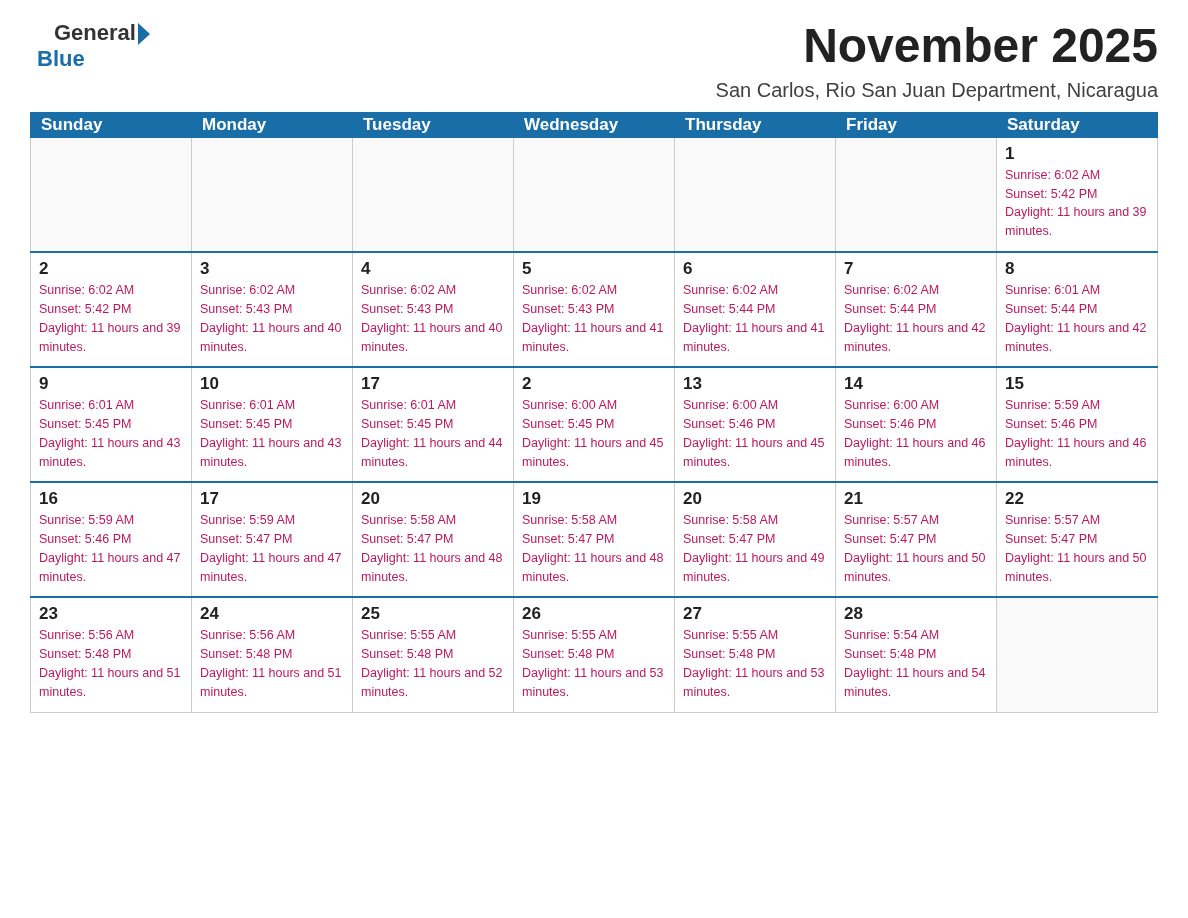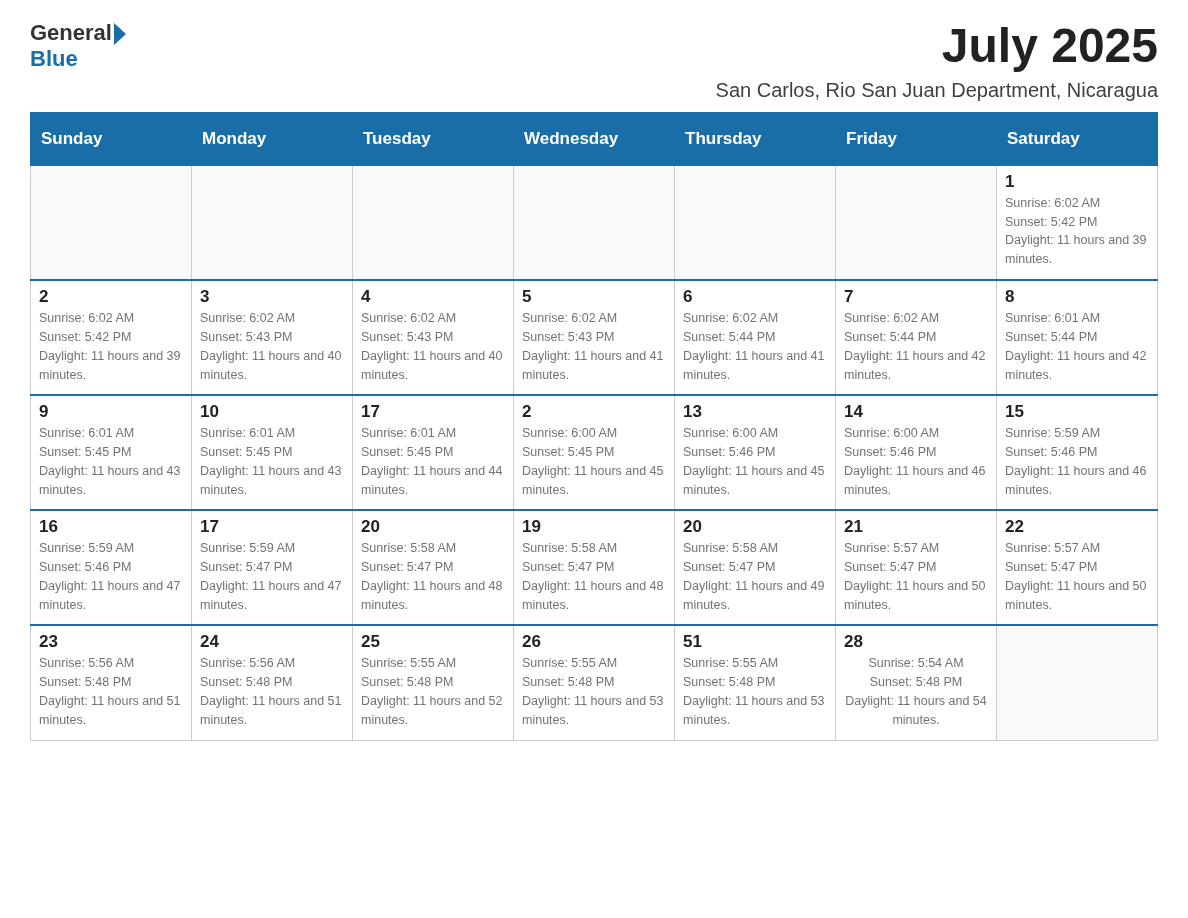--- a/index.html
+++ b/index.html
@@ -27,30 +27,31 @@
       border-left: 12px solid #1a6ea8;
       border-top: 11px solid transparent;
       border-bottom: 11px solid transparent;
       margin-left: 2px;
       margin-top: 2px;
     }
     .logo-blue {
       font-size: 22px;
       font-weight: bold;
       color: #1a6ea8;
-      margin-left: 0;
+      margin-left: 7px;
     }
     .logo-wrapper {
       display: flex;
       flex-direction: column;
       align-items: flex-start;
     }
     .logo-top-row {
       display: flex;
       align-items: center;
+      margin-left: 24px;
     }
     .title-section {
       text-align: right;
     }
     .month-title {
       font-size: 48px;
       font-weight: bold;
       color: #222;
       line-height: 1.1;
     }
@@ -62,40 +63,40 @@
     .calendar {
       width: 100%;
       border-collapse: collapse;
       margin-top: 10px;
     }
     .calendar th {
       background-color: #1a6ea8;
       color: #fff;
       font-size: 17px;
       font-weight: bold;
-      padding: 16px 10px;
+      padding: 2px 10px;
       text-align: left;
       border: 1px solid #1a6ea8;
     }
     .calendar td {
       border: 1px solid #ccc;
       vertical-align: top;
       padding: 6px 8px;
       width: calc(100% / 7);
       height: 115px;
     }
     .day-number {
       font-size: 17px;
       font-weight: bold;
       color: #222;
       margin-bottom: 2px;
     }
     .day-info {
       font-size: 12.5px;
-      color: #737373;
+      color: #be185d;
       line-height: 1.5;
     }
     .empty-cell {
       background: #f9f9f9;
     }
     .row-separator td {
       border-top: 2px solid #1a6ea8;
     }
   </style>
 </head>
@@ -103,21 +104,21 @@
 
 <div class="header">
   <div class="logo-wrapper">
     <div class="logo-top-row">
       <span class="logo-text-general">General</span>
       <div class="logo-arrow"></div>
     </div>
     <span class="logo-blue">Blue</span>
   </div>
   <div class="title-section">
-    <div class="month-title">July 2025</div>
+    <div class="month-title">November 2025</div>
     <div class="location-title">San Carlos, Rio San Juan Department, Nicaragua</div>
   </div>
 </div>
 
 <table class="calendar">
   <thead>
     <tr>
     <th>Sunday</th>
         <th>Monday</th>
         <th>Tuesday</th>
@@ -293,27 +294,27 @@
 Sunset: 5:48 PM
 Daylight: 11 hours and 52 minutes.</div>
         </td>
         <td>
           <div class="day-number">26</div>
           <div class="day-info" style="white-space: pre-line;">Sunrise: 5:55 AM
 Sunset: 5:48 PM
 Daylight: 11 hours and 53 minutes.</div>
         </td>
         <td>
-          <div class="day-number">51</div>
+          <div class="day-number">27</div>
           <div class="day-info" style="white-space: pre-line;">Sunrise: 5:55 AM
 Sunset: 5:48 PM
 Daylight: 11 hours and 53 minutes.</div>
         </td>
         <td>
           <div class="day-number">28</div>
-          <div class="day-info" style="white-space: pre-line; text-align: center;">Sunrise: 5:54 AM
+          <div class="day-info" style="white-space: pre-line;">Sunrise: 5:54 AM
 Sunset: 5:48 PM
 Daylight: 11 hours and 54 minutes.</div>
         </td>
         <td class="empty-cell"></td>
       </tr>
     </tbody>
 </table>
 
 </body></html>

